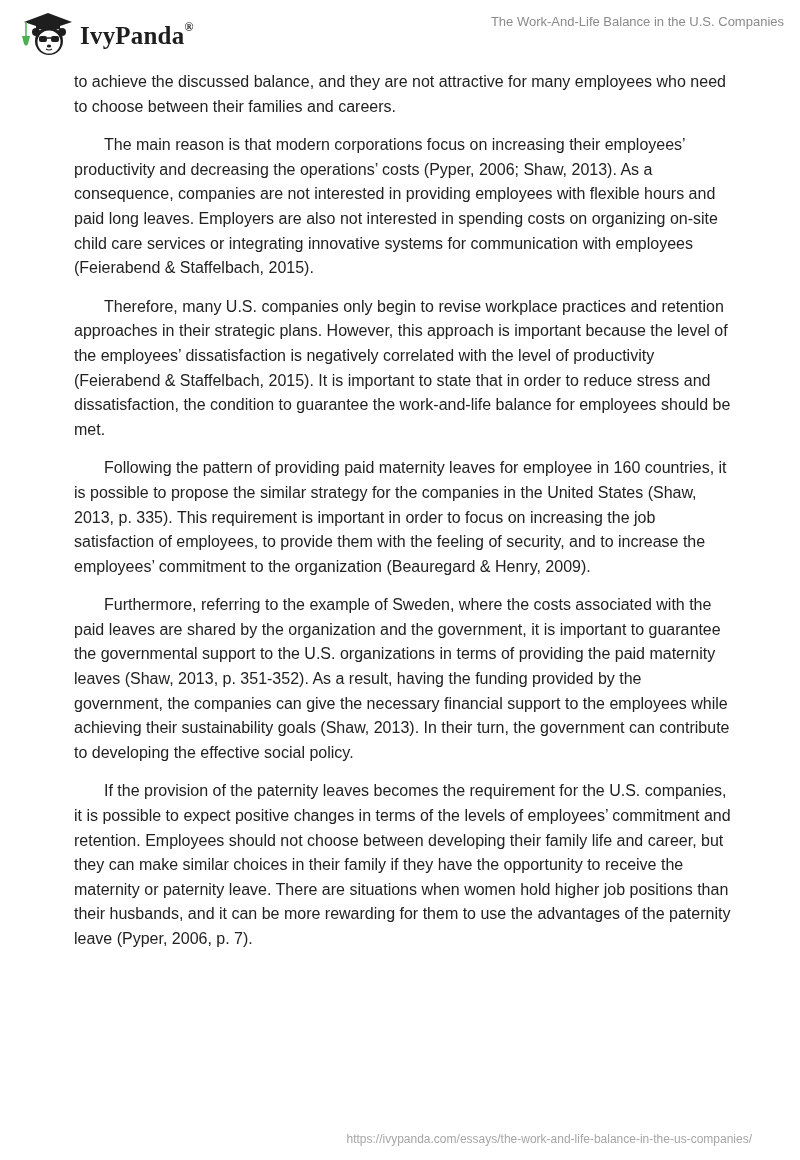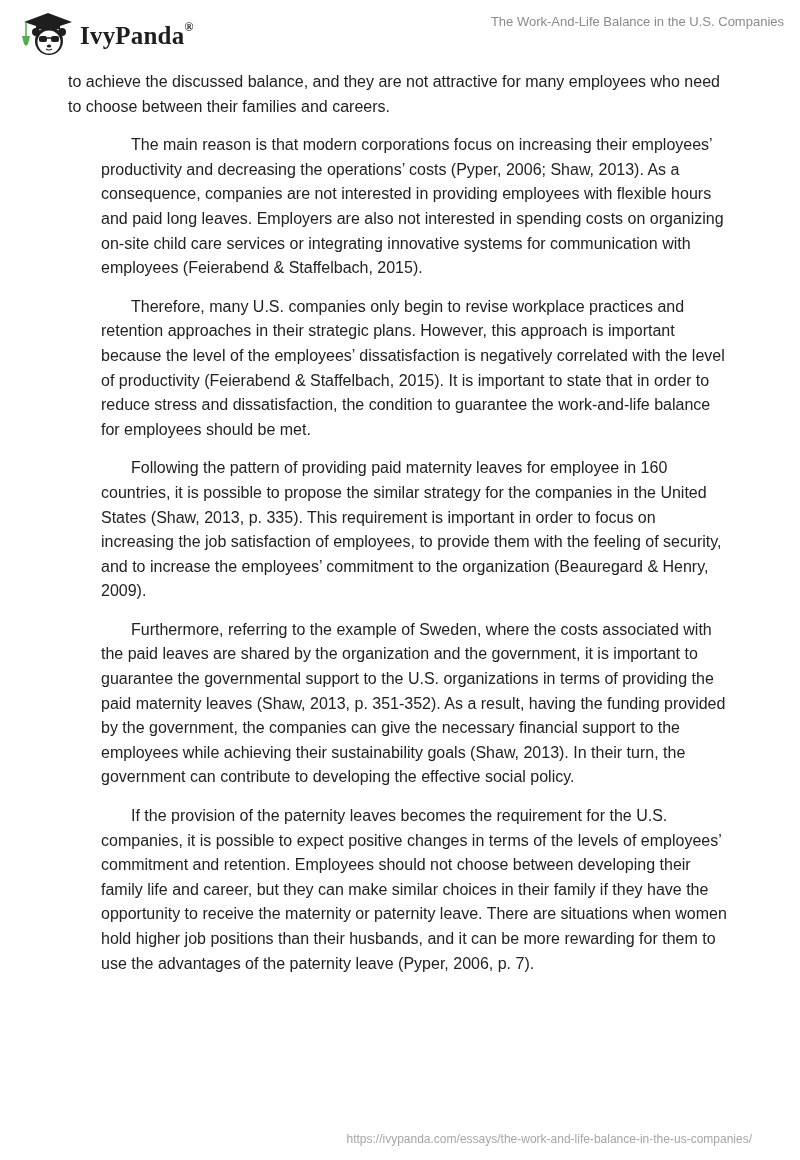--- a/index.html
+++ b/index.html
@@ -4,23 +4,23 @@
 <style>
   html, body { margin: 0; padding: 0; background: #ffffff; }
   body { width: 800px; height: 1160px; position: relative; overflow: hidden;
          font-family: "Liberation Sans", sans-serif; color: #222222; }
   .header { position: absolute; left: 0; top: 0; width: 800px; height: 60px; padding-left: 16px; }
   .logo { position: absolute; left: 18px; top: 10px; display: flex; align-items: center; }
   .logo svg { width: 56px; height: 48px; }
   .brand { font-family: "Liberation Serif", serif; font-weight: bold; font-size: 25px; color: #1e1e1e; margin-left: 6px; margin-top: 4px; letter-spacing: 0.2px; }
   .brand sup { font-size: 12px; font-weight: bold; vertical-align: top; position: relative; top: -2px; }
   .doc-title { position: absolute; right: 32px; top: 14px; font-size: 13px; color: #8a8a8a; text-align: center; }
-  .content { position: absolute; left: 68px; top: 70px; width: 660px; }
+  .content { position: absolute; left: 74px; top: 70px; width: 660px; }
   p { margin: 0 0 14px 0; font-size: 16px; line-height: 24.6px; }
-  p.indent { text-indent: 30px; margin-left: 33px; }
+  p.indent { text-indent: 30px; }
   h2 { font-size: 29px; font-weight: bold; color: #1e1e1e; margin: 26px 0 25px 0; line-height: 34px; letter-spacing: -0.2px; }
   .footer-url { position: absolute; right: 48px; top: 1132px; font-size: 12px; color: #a6a6a6; }
 </style>
 </head>
 <body>
 
 <div class="header">
   <div class="logo">
     <svg viewBox="0 0 56 48">
 

